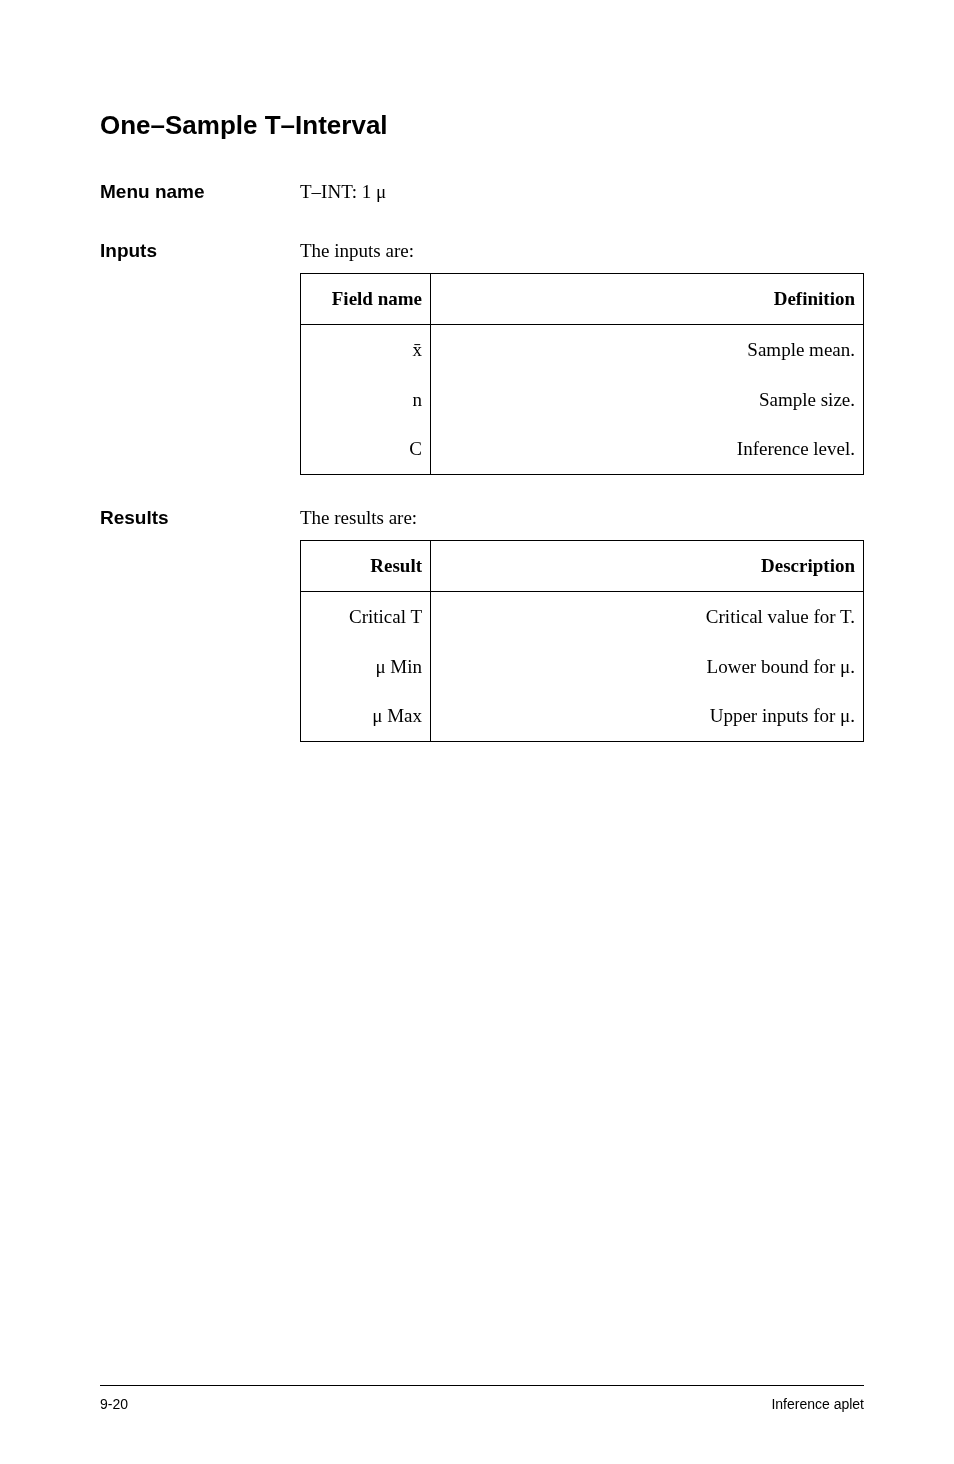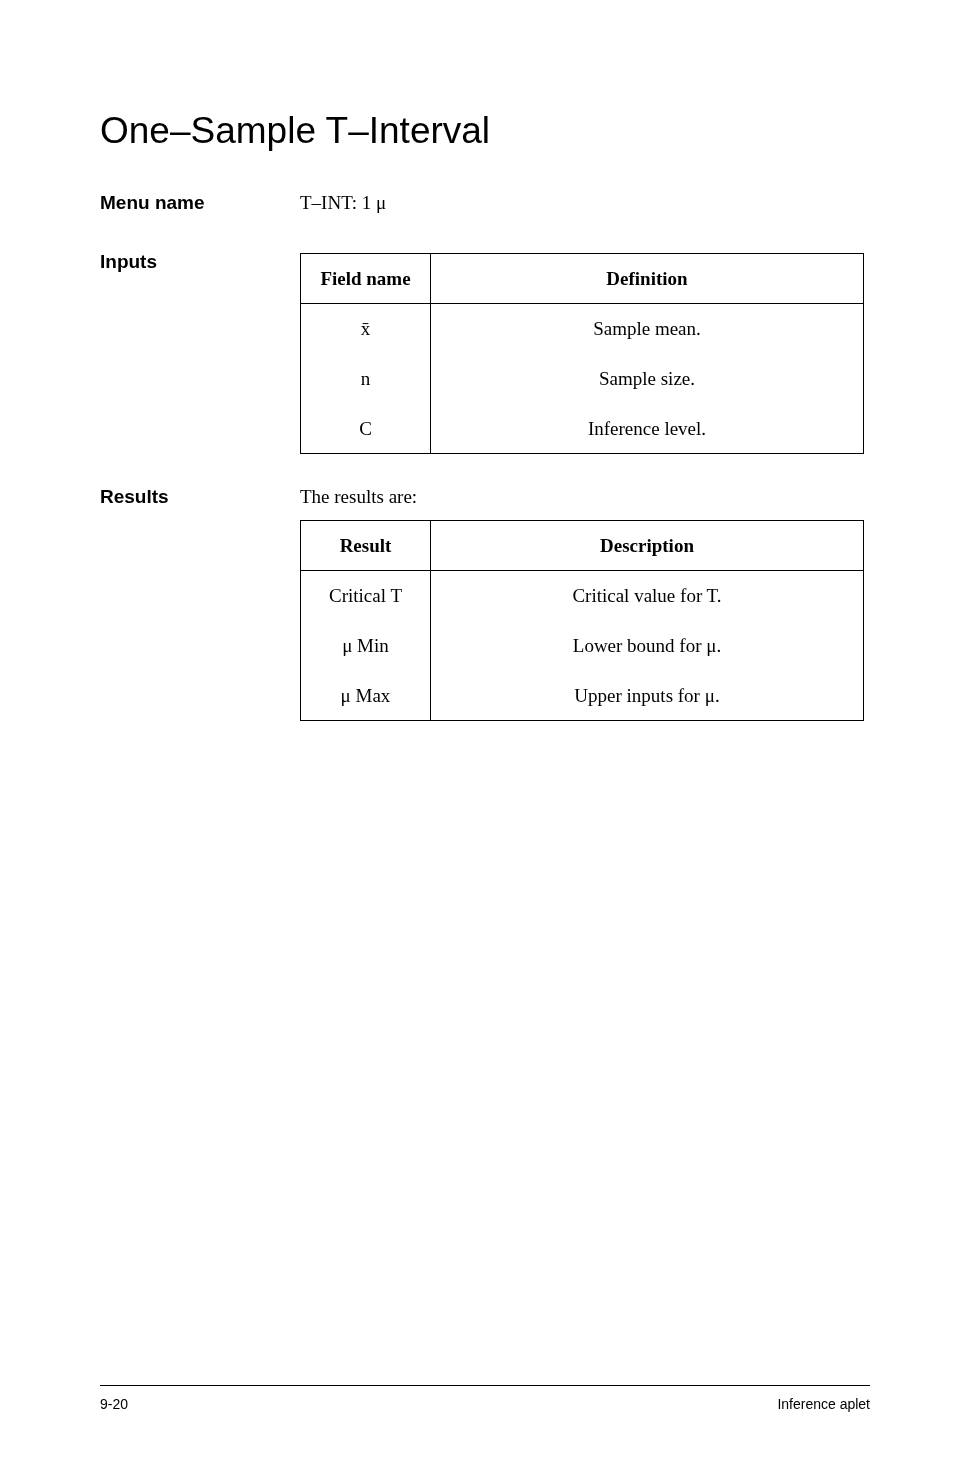--- a/index.html
+++ b/index.html
@@ -15,22 +15,22 @@
       color: #000;
       position: relative;
     }
     .page {
       padding: 110px 90px 60px 100px;
       height: 100%;
       position: relative;
     }
     .title {
       font-family: Arial, Helvetica, sans-serif;
-      font-weight: normal;
-      font-size: 37px;
+      font-weight: bold;
+      font-size: 26px;
       margin-bottom: 38px;
     }
     .section {
       display: flex;
       margin-bottom: 30px;
     }
     .section-label {
       font-family: Arial, Helvetica, sans-serif;
       font-weight: bold;
       font-size: 19px;
@@ -52,43 +52,43 @@
     .intro-text {
       margin-bottom: 10px;
     }
     table {
       border-collapse: collapse;
       width: 100%;
       margin-top: 4px;
       border: 1px solid #000;
     }
     th, td {
-      text-align: center;
+      text-align: right;
       font-size: 19px;
-      padding: 12px 14px;
+      padding: 12px 8px;
       vertical-align: middle;
     }
     th {
       font-weight: bold;
       border-bottom: 1px solid #000;
     }
     th:first-child, td:first-child {
       width: 130px;
       border-right: 1px solid #000;
     }
     .row-nb td {
       border-bottom: none;
     }
     .italic {
       font-style: italic;
     }
     .footer {
       position: absolute;
       left: 100px;
-      right: 84px;
+      right: 90px;
       bottom: 52px;
       border-top: 1px solid #000;
       padding-top: 10px;
       display: flex;
       justify-content: space-between;
       font-family: Arial, Helvetica, sans-serif;
       font-size: 14px;
     }
   </style>
 </head>
@@ -100,20 +100,21 @@
   <div class="section">
     <div class="section-label">Menu name</div>
     <div class="section-content">
       <div class="menu-value">T–INT: 1 μ</div>
     </div>
   </div>
 
   <div class="section">
     <div class="section-label">Inputs</div>
     <div class="section-content">
+      <div class="intro-text">The inputs are:</div>
       <table>
         <thead>
           <tr>
             <th>Field name</th>
             <th>Definition</th>
           </tr>
         </thead>
         <tbody>
           <tr>
             <td>x̄</td>

